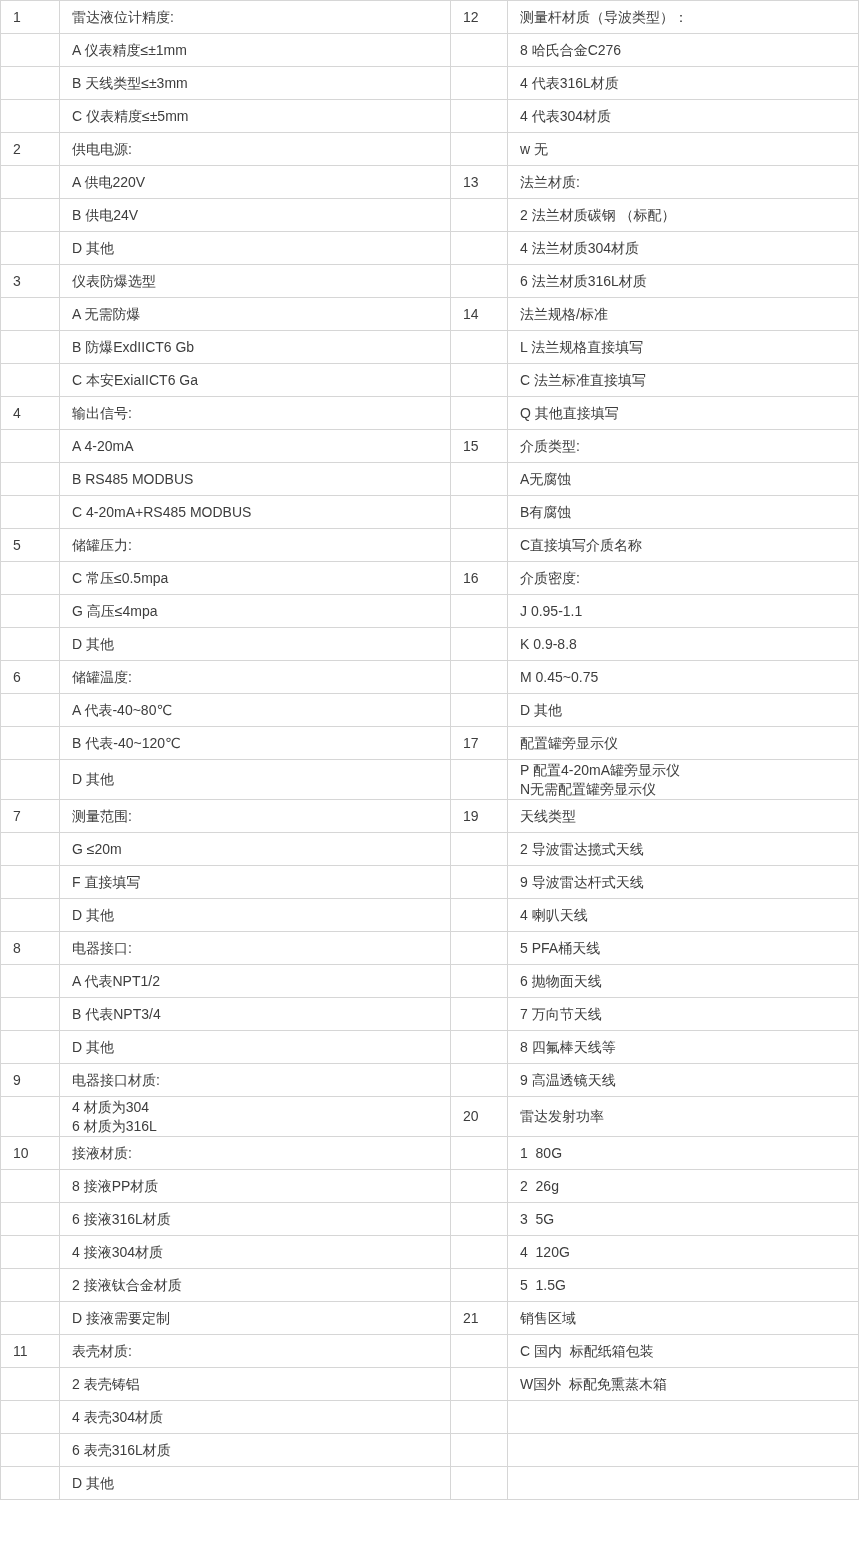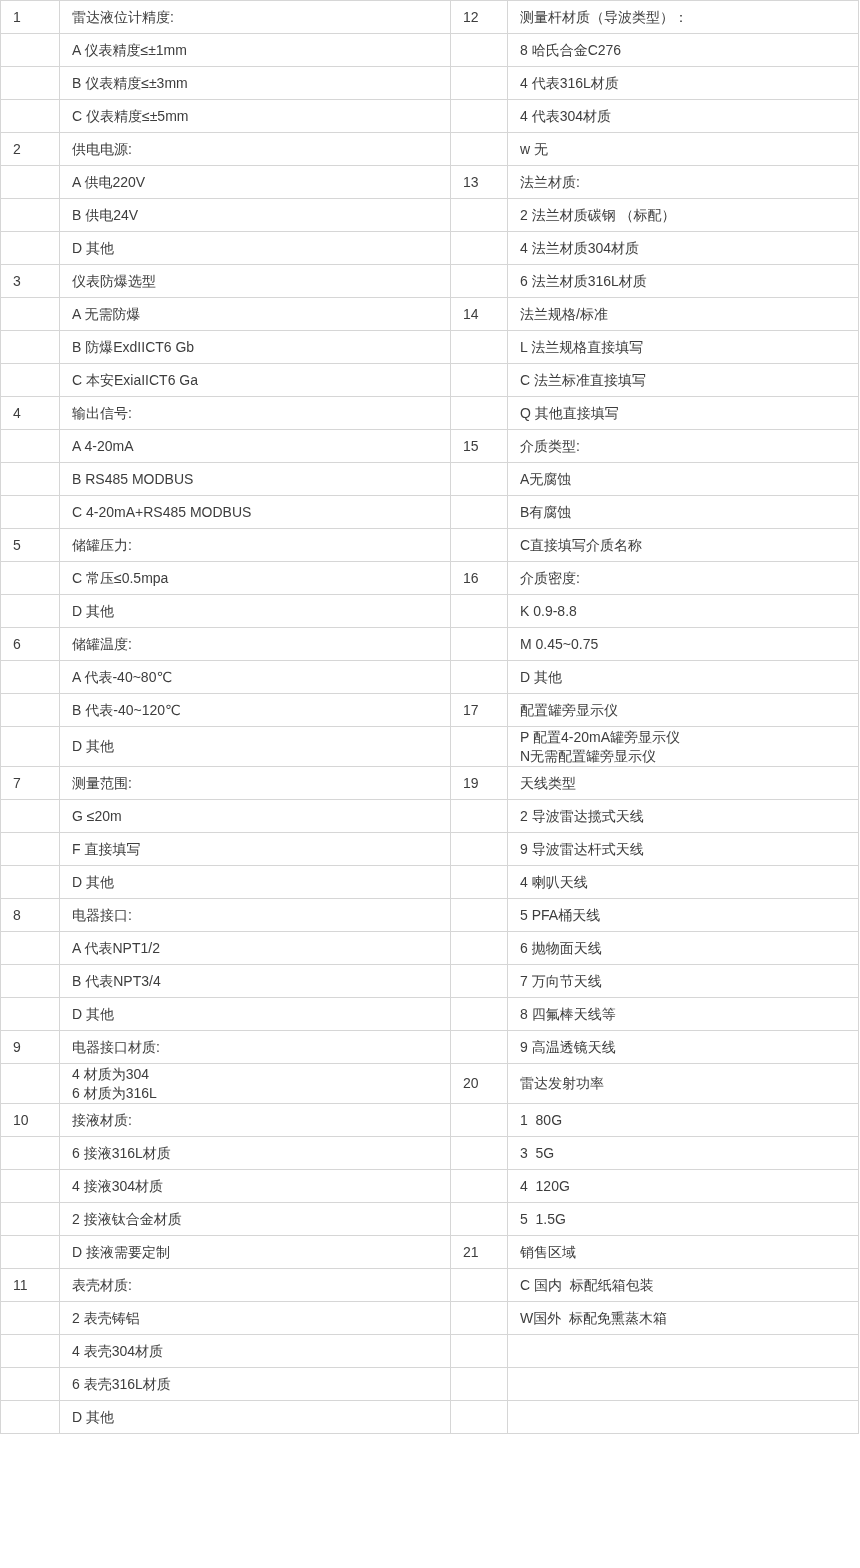--- a/index.html
+++ b/index.html
@@ -54,21 +54,21 @@
           <td>测量杆材质（导波类型）：</td>
         </tr>
         <tr>
           <td></td>
           <td>A 仪表精度≤±1mm</td>
           <td></td>
           <td>8 哈氏合金C276</td>
         </tr>
         <tr>
           <td></td>
-          <td>B 仪表精度≤±3mm</td>
+          <td>B 天线类型≤±3mm</td>
           <td></td>
           <td>4 代表316L材质</td>
         </tr>
         <tr>
           <td></td>
           <td>C 仪表精度≤±5mm</td>
           <td></td>
           <td>4 代表304材质</td>
         </tr>
         <tr>
@@ -147,20 +147,26 @@
           <td>5</td>
           <td>储罐压力:</td>
           <td></td>
           <td>C直接填写介质名称</td>
         </tr>
         <tr>
           <td></td>
           <td>C 常压≤0.5mpa</td>
           <td>16</td>
           <td>介质密度:</td>
+        </tr>
+        <tr>
+          <td></td>
+          <td>G 高压≤4mpa</td>
+          <td></td>
+          <td>J 0.95-1.1</td>
         </tr>
         <tr>
           <td></td>
           <td>D 其他</td>
           <td></td>
           <td>K 0.9-8.8</td>
         </tr>
         <tr>
           <td>6</td>
           <td>储罐温度:</td>
@@ -245,20 +251,26 @@
           <td>4 材质为304
 6 材质为316L</td>
           <td>20</td>
           <td>雷达发射功率</td>
         </tr>
         <tr>
           <td>10</td>
           <td>接液材质:</td>
           <td></td>
           <td>1  80G</td>
+        </tr>
+        <tr>
+          <td></td>
+          <td>8 接液PP材质</td>
+          <td></td>
+          <td>2  26g</td>
         </tr>
         <tr>
           <td></td>
           <td>6 接液316L材质</td>
           <td></td>
           <td>3  5G</td>
         </tr>
         <tr>
           <td></td>
           <td>4 接液304材质</td>

